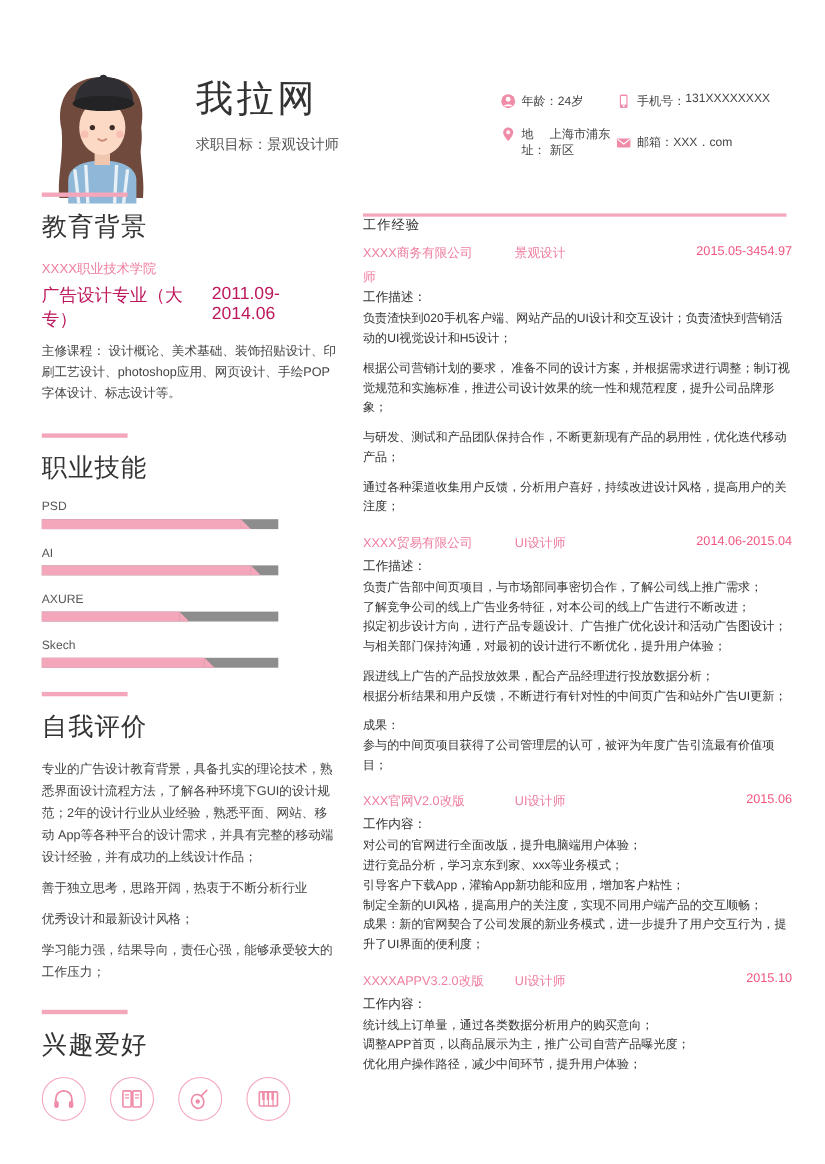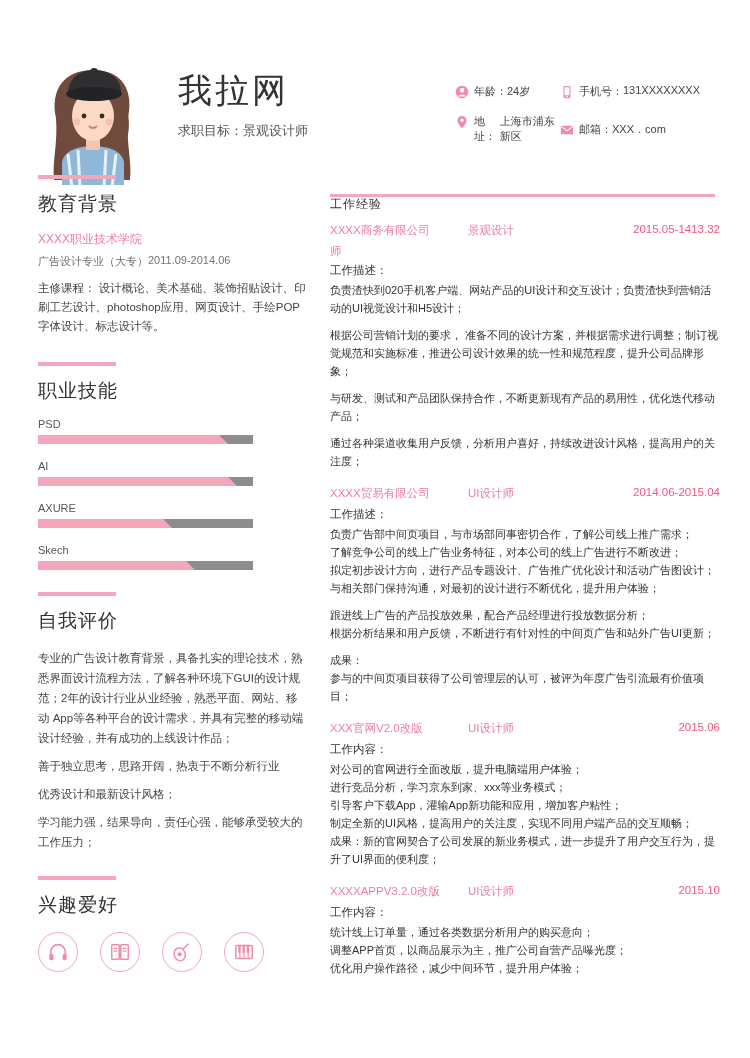--- a/index.html
+++ b/index.html
@@ -37,25 +37,25 @@
   .contact .row { display:flex; align-items:center; margin-bottom:15px; }
   .contact .cell { display:flex; align-items:flex-start; }
   .contact .cell.first { width:105px; }
   .ico { width:14px; height:14px; margin-right:5px; flex:0 0 14px; position:relative; top:1px; }
 
   
   .hdr-rule { position:absolute; left:330px; top:182px; width:385px; height:3px; background:#f4a7bb; }
 
   
   .left { position:absolute; left:38px; top:175px; width:270px; }
-  .sec-title { font-size:19px; color:#333; margin:0 0 14px 0; letter-spacing:1px; }
+  .sec-title { font-size:23px; color:#333; margin:0 0 14px 0; letter-spacing:1px; }
   .sec-rule { width:78px; height:4px; background:#f4a7bb; margin-bottom:12px; }
 
   .edu-school { color:#ee7d9e; font-size:12px; margin-bottom:6px; }
-  .edu-row { display:flex; color:#737373; font-size:11px; margin-bottom:10px; }
+  .edu-row { display:flex; justify-content:space-between; color:#be185d; font-size:16px; margin-bottom:10px; }
   .edu-body { font-size:11.5px; color:#444; line-height:19px; }
 
   .skills { margin-top:4px; }
   .skill { margin-bottom:16px; }
   .skill-label { font-size:11px; color:#555; margin-bottom:5px; }
   .bar { position:relative; height:9px; background:#8d8d8d; width:215px; }
   .bar .fill { position:absolute; left:0; top:0; height:9px; background:#f4a7bb; }
   .bar .tri {
     position:absolute; top:0; width:0; height:0;
     border-left:9px solid #f4a7bb; border-top:9px solid transparent;
@@ -280,21 +280,21 @@
     </div>
   </div>
 
   <div class="right">
     <div class="sec-title">工作经验</div>
 
     <div class="job">
       <div class="job-head">
         <span class="job-company">XXXX商务有限公司</span>
         <span class="job-role">景观设计</span>
-        <span class="job-date">2015.05-1413.32</span>
+        <span class="job-date">2015.05-3454.97</span>
       </div>
       <div class="job-head" style="margin-bottom:4px;">
         <span>师</span>
       </div>
       <div class="job-sub">工作描述：</div>
       <div class="job-body">
         <p>负责渣快到020手机客户端、网站产品的UI设计和交互设计；负责渣快到营销活动的UI视觉设计和H5设计；</p>
         <p>根据公司营销计划的要求， 准备不同的设计方案，并根据需求进行调整；制订视觉规范和实施标准，推进公司设计效果的统一性和规范程度，提升公司品牌形象；</p>
         <p>与研发、测试和产品团队保持合作，不断更新现有产品的易用性，优化迭代移动产品；</p>
         <p>通过各种渠道收集用户反馈，分析用户喜好，持续改进设计风格，提高用户的关注度；</p>

